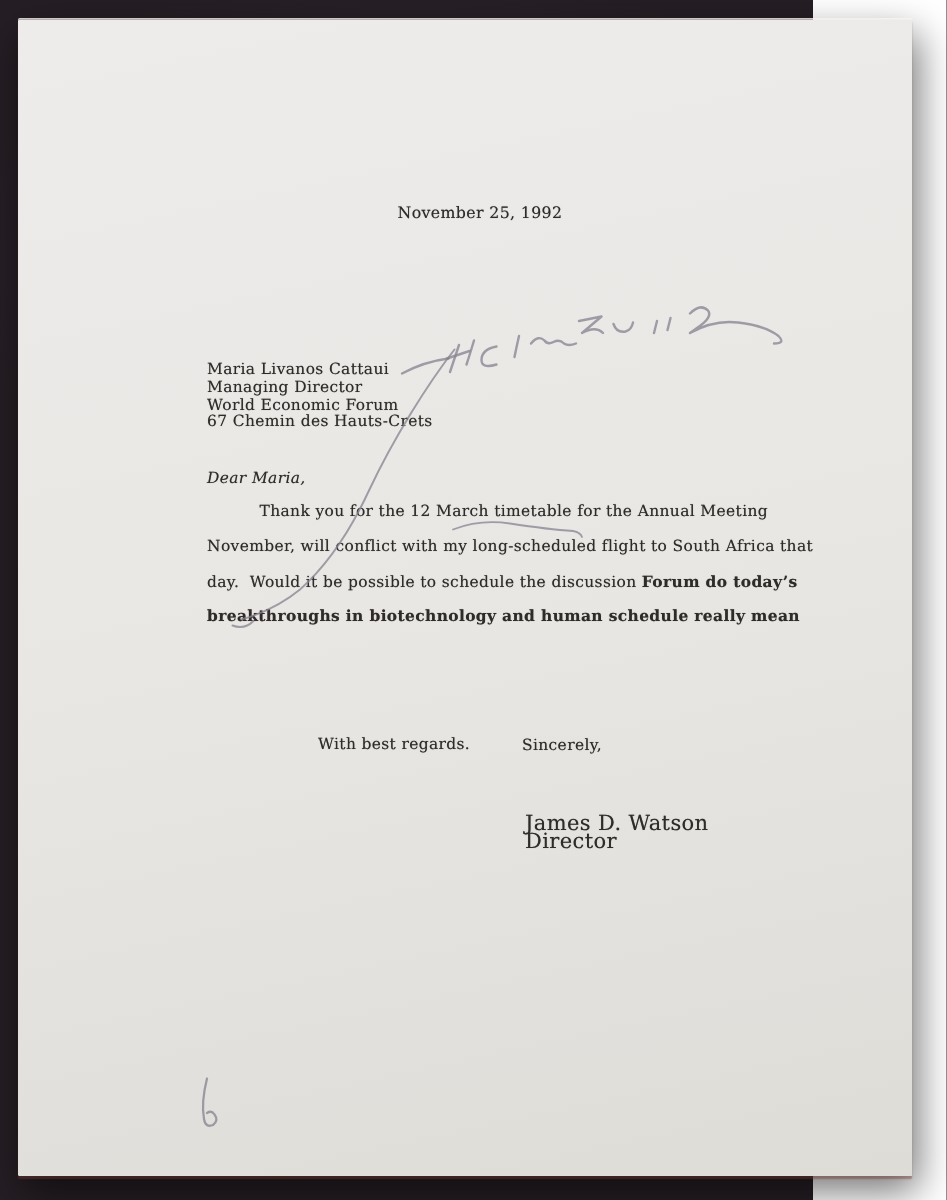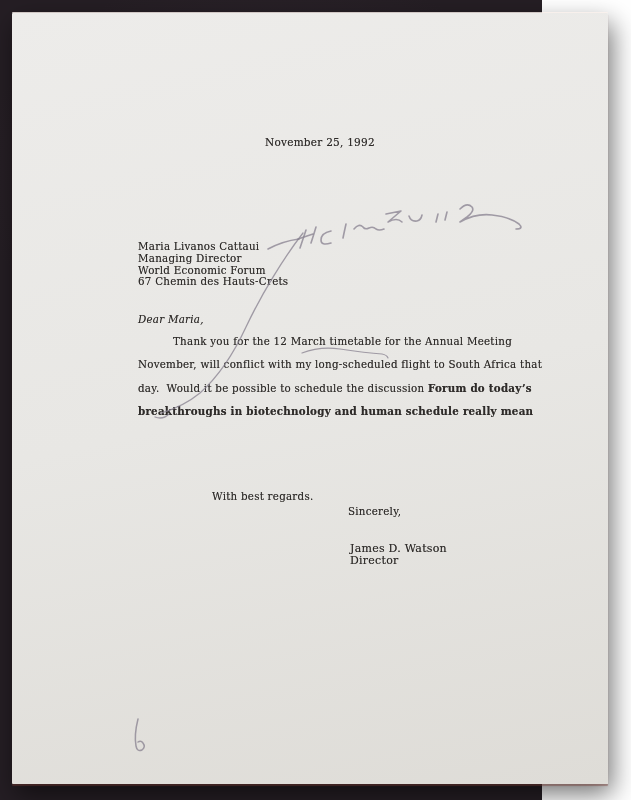--- a/index.html
+++ b/index.html
@@ -46,22 +46,22 @@
     position: static;
     text-align: justify;
     text-align-last: justify;
     white-space: nowrap;
   }
   .body-line span { position: static; }
   .body-line.indent { padding-left: 35px; }
   .body-line.last { text-align-last: left; }
   .b { font-weight: bold; }
   .regards   { left: 161px; top: 477px; font-size: 10.3px; line-height: 12px; margin-left: 39px; }
-  .signoff   { left: 336px; top: 492px; font-size: 10.3px; line-height: 12px; }
-  .signature { left: 338px; top: 530px; font-size: 11px; line-height: 12.2px; }
+  .signoff   { left: 336px; top: 478px; font-size: 10.3px; line-height: 12px; }
+  .signature { left: 338px; top: 530px; font-size: 14px; line-height: 12.2px; }
   .signature div { position: static; }
   .pencil-layer {
     left: 0; top: 0;
     width: 596px; height: 771px;
     pointer-events: none;
   }
   .pencil-layer path {
     fill: none;
     stroke: var(--pencil, #8b8492);
     stroke-linecap: round;

